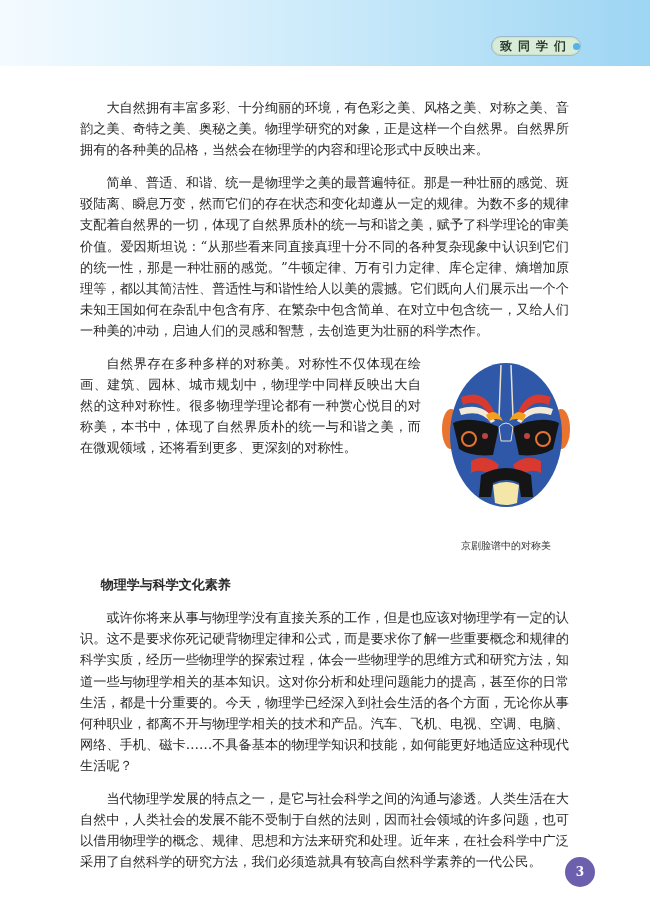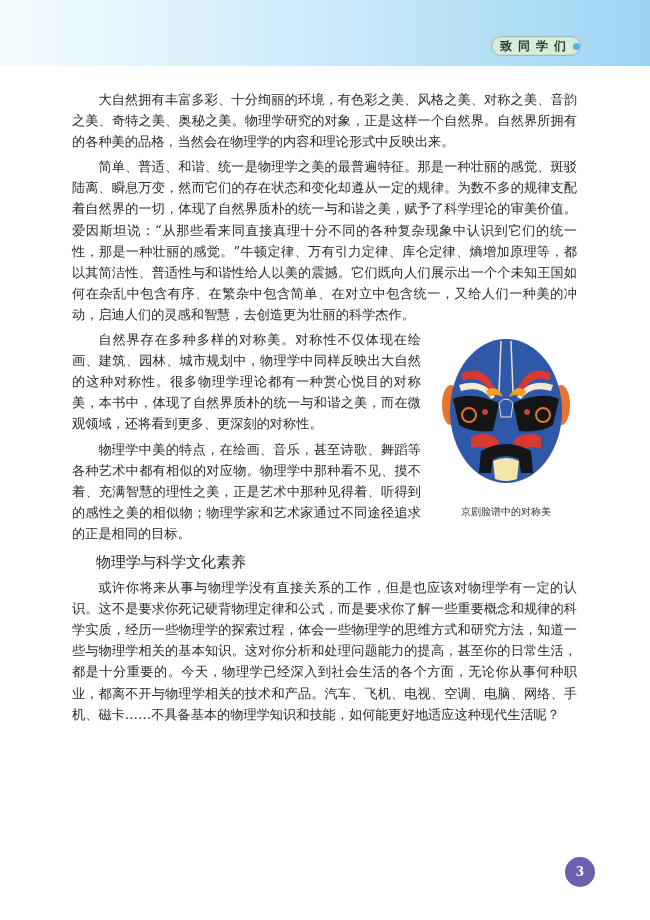--- a/index.html
+++ b/index.html
@@ -27,34 +27,34 @@
   }
   .header-pill .dot {
     width: 7px; height: 7px; border-radius: 50%; background: #4fb4ee;
     margin-left: -2px;
   }
 
   .content {
     position: absolute; left: 68px; top: 85px; width: 513px;
     font-size: 13.2px; line-height: 21.1px; text-align: justify;
   }
-  .content p { margin: 4px; text-indent: 2em; }
+  .content p { margin: 12px; text-indent: 2em; }
   .float-wrap { position: relative; }
   .figure {
     float: right; width: 150px; margin: 4px 0 6px 10px;
     text-align: center;
   }
   .figure svg { display: block; margin: 0 auto; }
   .caption {
     font-family: "DejaVu Sans", "Liberation Sans", sans-serif;
-    font-size: 10px; color: #333; margin-top: 8px; text-indent: 0;
+    font-size: 10px; color: #333; margin-top: 18px; text-indent: 0;
   }
   .section-title {
     font-family: "DejaVu Sans", "Liberation Sans", sans-serif;
-    font-weight: normal; font-size: 15px; margin: 22px 0 2px 0;
+    font-weight: bold; font-size: 13px; margin: 22px 0 2px 0;
     text-indent: 1.6em !important;
   }
   .page-num {
     position: absolute; left: 565px; top: 857px; width: 30px; height: 30px;
     border-radius: 50%; background: #6c5fae; color: #fff;
     display: flex; align-items: center; justify-content: center;
     font-size: 12px; font-weight: bold;
   }
 </style>
 </head>
@@ -99,23 +99,23 @@
 
         <path d="M30 104 Q45 96 58 108 L52 120 Q40 110 30 116 Z" fill="#d83a2f"></path>
         <path d="M100 104 Q85 96 72 108 L78 120 Q90 110 100 116 Z" fill="#d83a2f"></path>
 
         <path d="M40 118 Q65 104 90 118 L92 140 L80 140 L78 126 Q65 120 52 126 L50 140 L38 140 Z" fill="#151515"></path>
         <path d="M52 128 Q65 122 78 128 L76 146 Q65 150 54 146 Z" fill="#f3e6a8"></path>
       </svg>
       <div class="caption">京剧脸谱中的对称美</div>
     </div>
     <p>自然界存在多种多样的对称美。对称性不仅体现在绘画、建筑、园林、城市规划中，物理学中同样反映出大自然的这种对称性。很多物理学理论都有一种赏心悦目的对称美，本书中，体现了自然界质朴的统一与和谐之美，而在微观领域，还将看到更多、更深刻的对称性。</p>
-    <p>物理学中美的特点，在绘画、音乐，甚至诗歌、舞蹈等各种艺术中都有相似的对应物。物理学中那种看不见、摸不着、充满智慧的理性之美，正是艺术中那种见得着、听得到的感性之美的相似物；物理学家和艺术家通过不同途径追求的正是相同的目标。</p>
     <div style="clear:both"></div>
   </div>
 
   <p class="section-title">物理学与科学文化素养</p>
   <p>或许你将来从事与物理学没有直接关系的工作，但是也应该对物理学有一定的认识。这不是要求你死记硬背物理定律和公式，而是要求你了解一些重要概念和规律的科学实质，经历一些物理学的探索过程，体会一些物理学的思维方式和研究方法，知道一些与物理学相关的基本知识。这对你分析和处理问题能力的提高，甚至你的日常生活，都是十分重要的。今天，物理学已经深入到社会生活的各个方面，无论你从事何种职业，都离不开与物理学相关的技术和产品。汽车、飞机、电视、空调、电脑、网络、手机、磁卡……不具备基本的物理学知识和技能，如何能更好地适应这种现代生活呢？</p>
+  <p>当代物理学发展的特点之一，是它与社会科学之间的沟通与渗透。人类生活在大自然中，人类社会的发展不能不受制于自然的法则，因而社会领域的许多问题，也可以借用物理学的概念、规律、思想和方法来研究和处理。近年来，在社会科学中广泛采用了自然科学的研究方法，我们必须造就具有较高自然科学素养的一代公民。</p>
 </div>
 
 <div class="page-num">
   <span>3</span>
 </div>
 
 </body></html>

